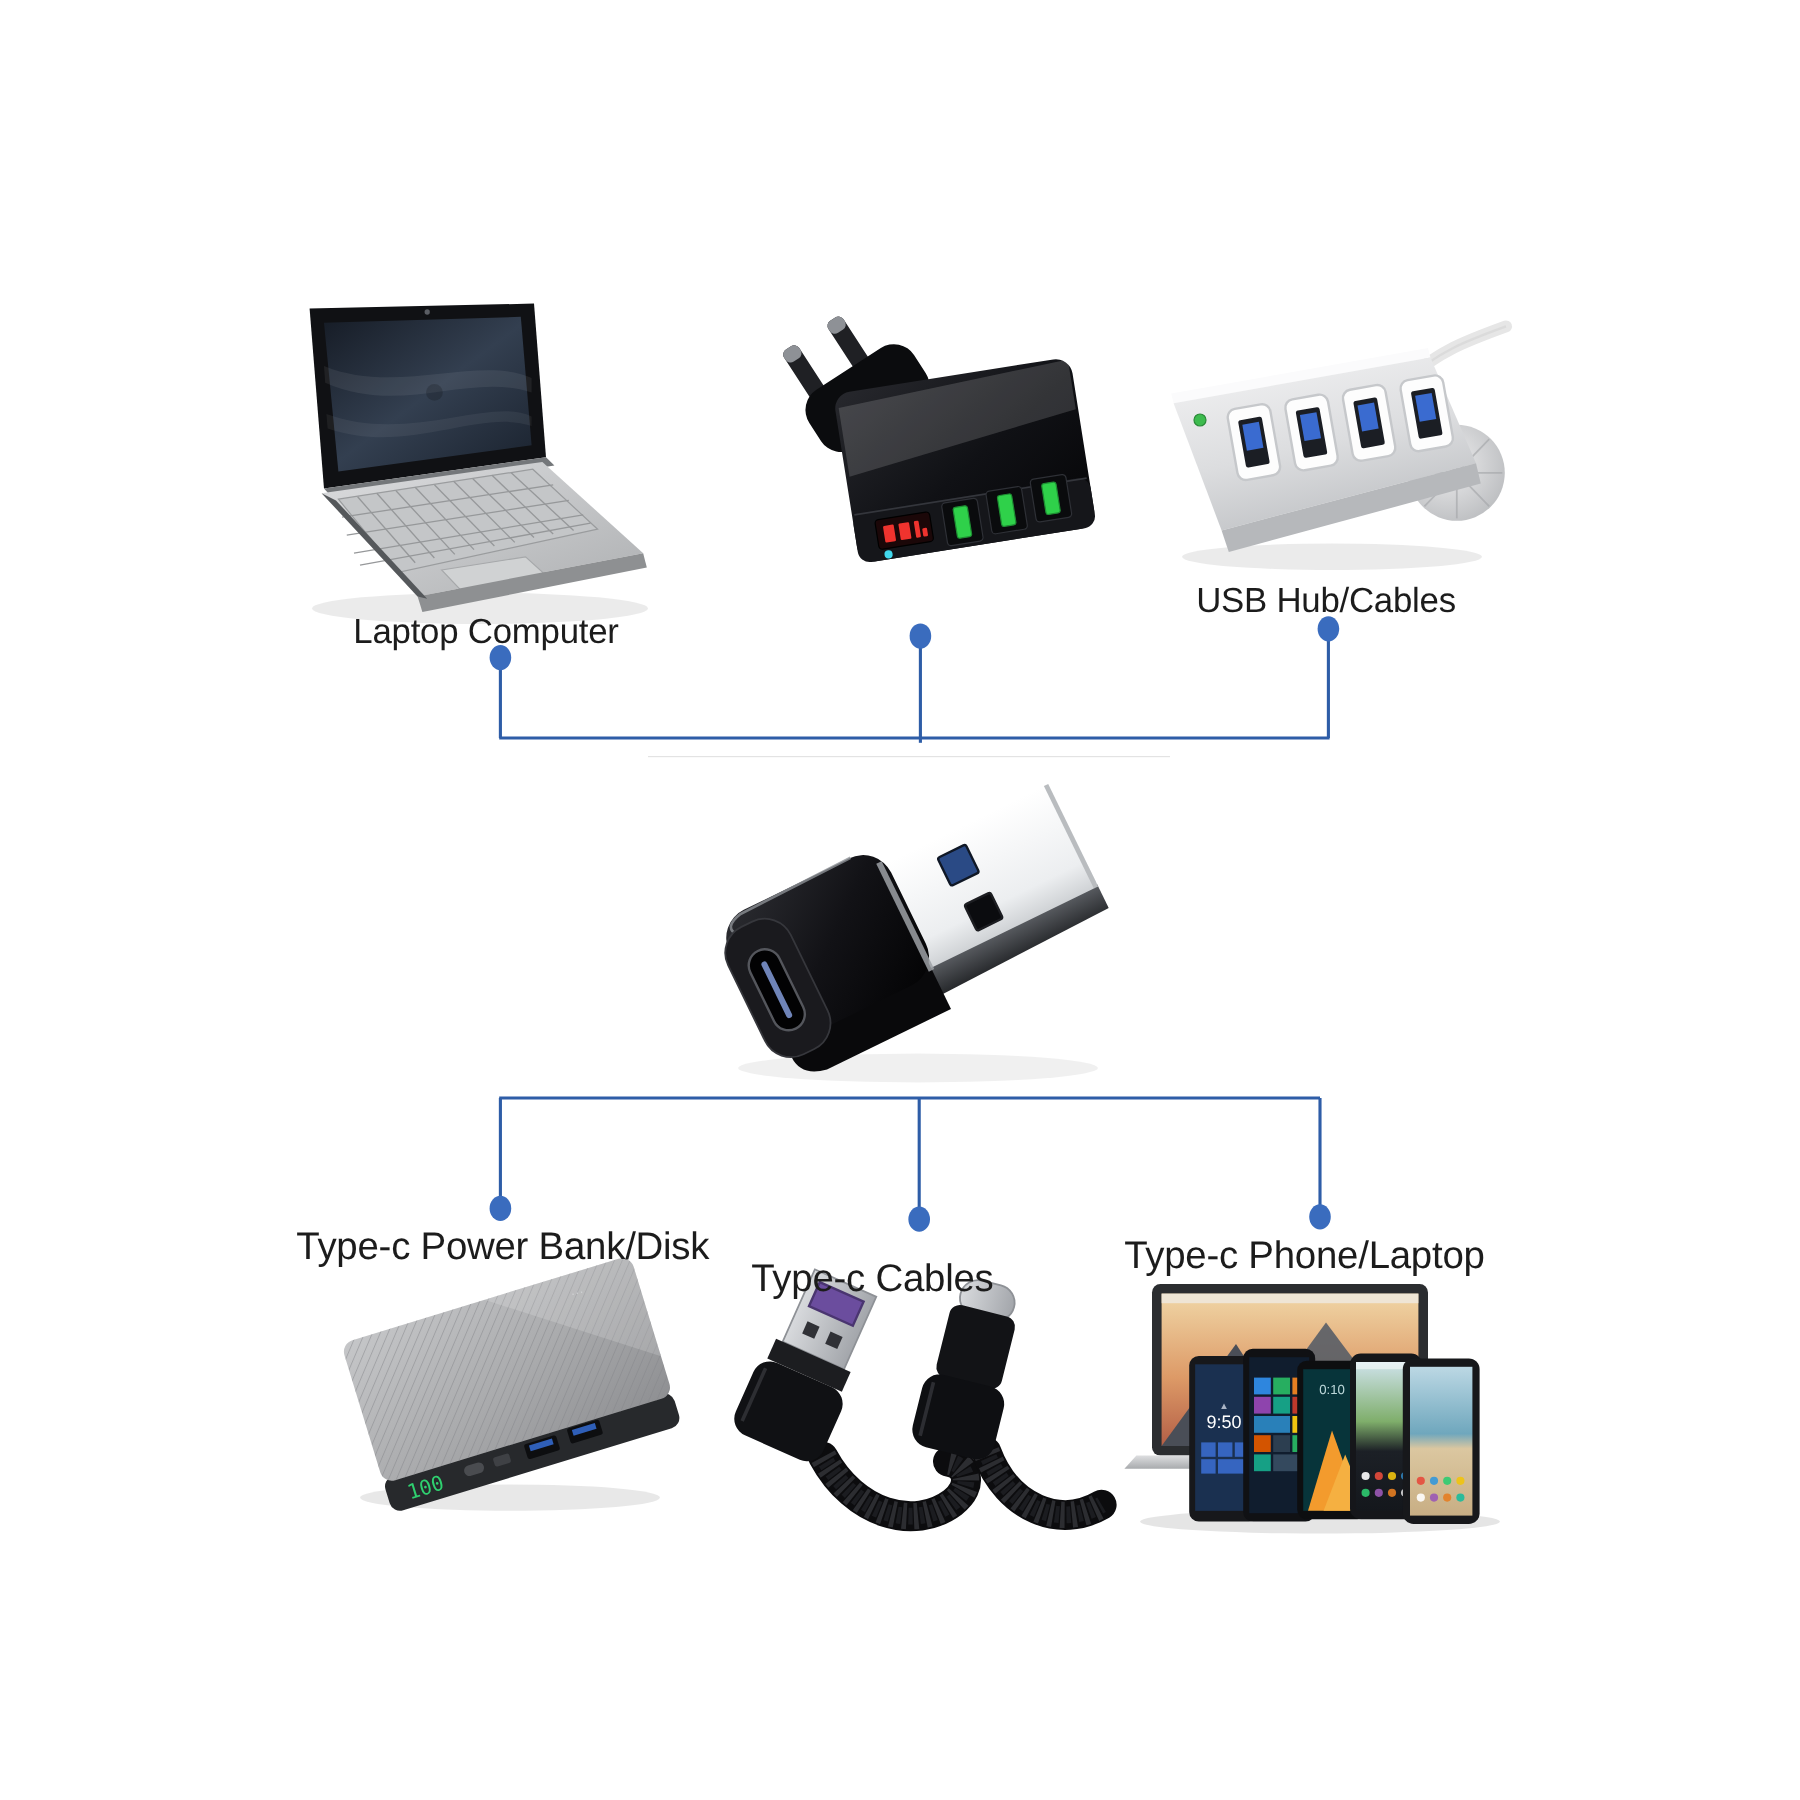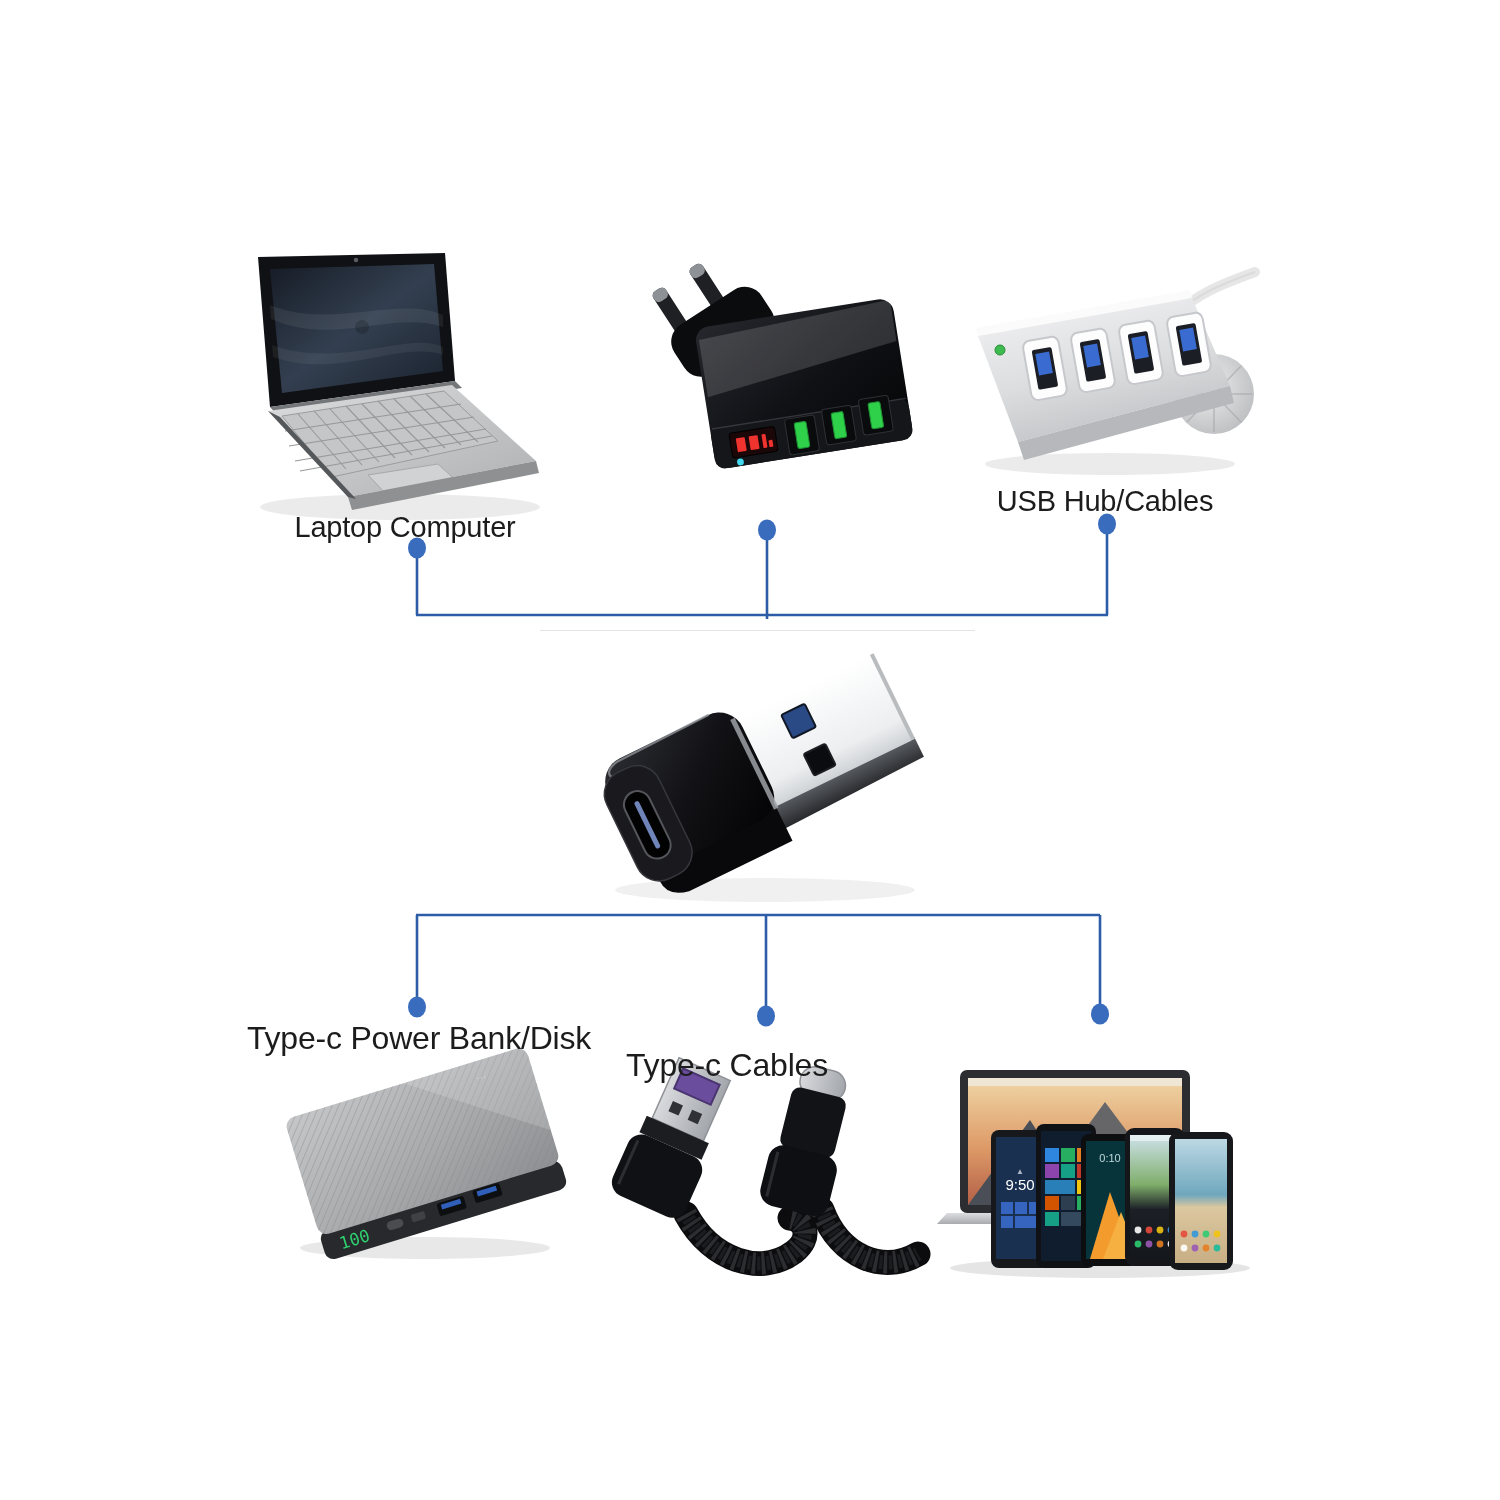--- a/index.html
+++ b/index.html
@@ -413,14 +413,15 @@
       <ellipse cx="766" cy="1016" rx="9" ry="10.5"></ellipse>
       <ellipse cx="1100" cy="1014" rx="9" ry="10.5"></ellipse>
     </g>
   </svg>
 
   <div class="label r1" style="left:405px;top:511px">Laptop Computer</div>
   <div class="label r1" style="left:1105px;top:485px">USB Hub/Cables</div>
 
   <div class="label r2" style="left:419px;top:1020px">Type-c Power Bank/Disk</div>
   <div class="label r2" style="left:727px;top:1047px">Type-c Cables</div>
+  <div class="label r2" style="left:1087px;top:1028px">Type-c Phone/Laptop</div>
 
 </div>
 
 </body></html>

